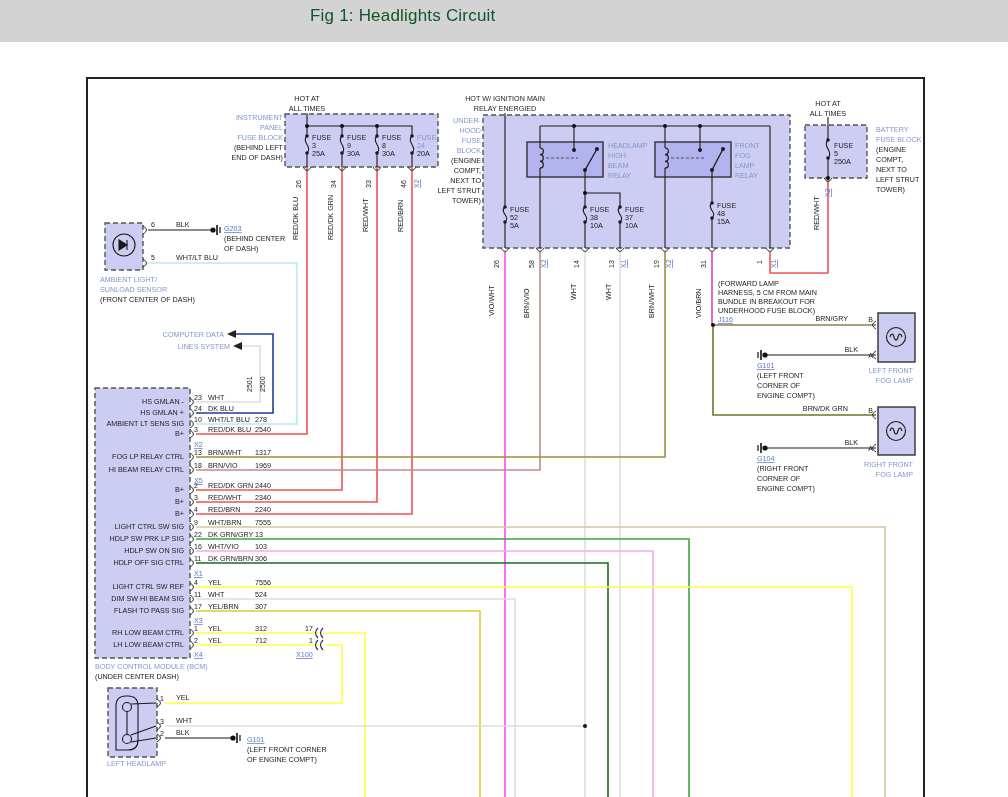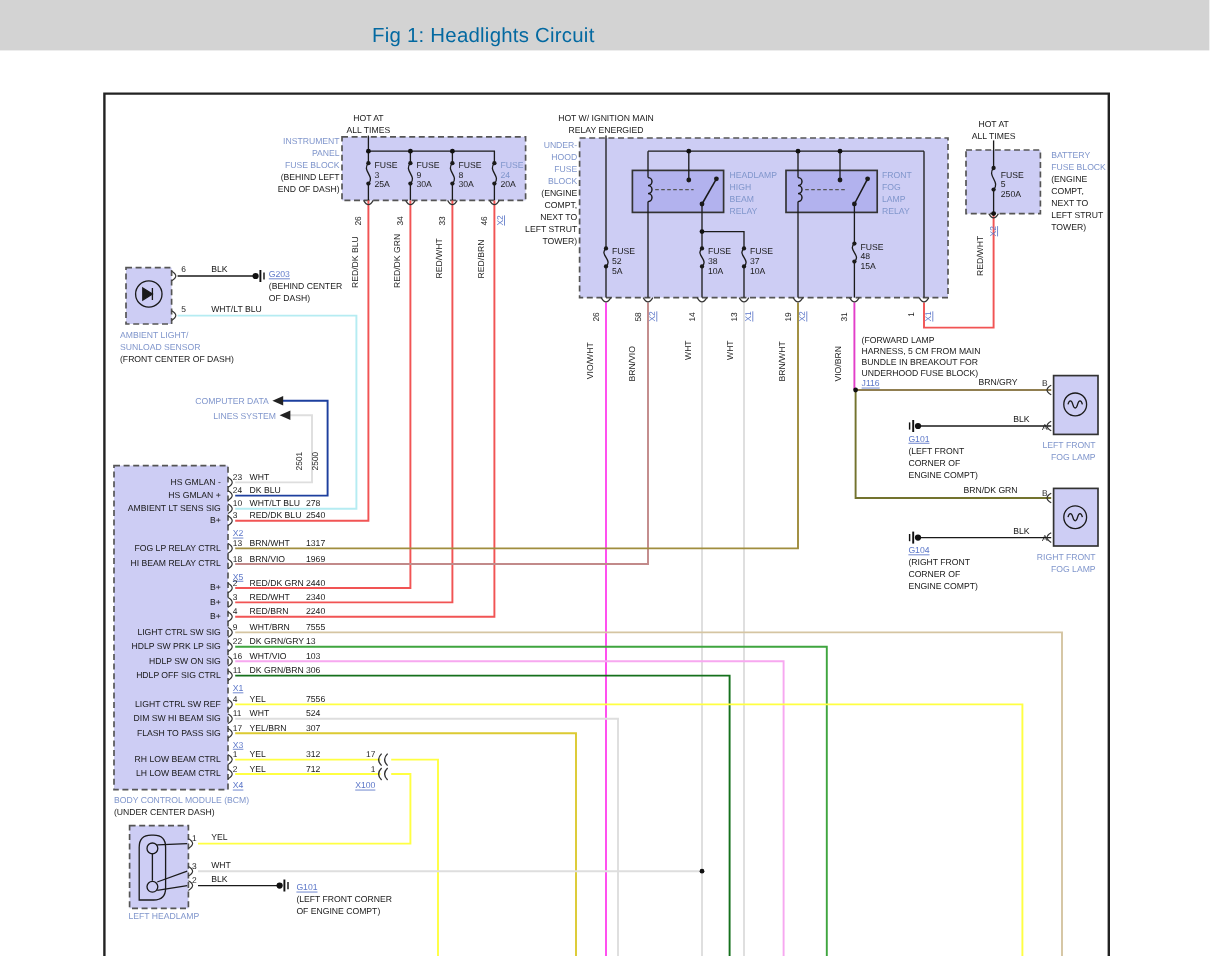--- a/index.html
+++ b/index.html
@@ -1,19 +1,19 @@
 <!DOCTYPE html>
 <html><head>
 <meta charset="utf-8">
 <style>
   html,body{margin:0;padding:0;background:#fff;width:1008px;height:797px;overflow:hidden;
     font-family:"Liberation Sans",sans-serif;}
   #stage{position:relative;width:1008px;height:797px;background:#fff;}
   #titlebar{position:absolute;left:0;top:0;width:1008px;height:42px;background:#d3d3d3;}
-  #titlebar span{position:absolute;left:310px;top:20px;font-size:17px;color:#0369a1;letter-spacing:.2px;}
+  #titlebar span{position:absolute;left:310px;top:6px;font-size:17px;color:#14532d;letter-spacing:.2px;}
   svg{position:absolute;left:0;top:0;}
   text{font-family:"Liberation Sans",sans-serif;}
 </style>
 </head>
 <body>
 <div id="stage">
   <div id="titlebar">
     <span>Fig 1: Headlights Circuit</span>
   </div>
   <svg id="diagram" width="1008" height="797" viewBox="0 0 1008 797">

